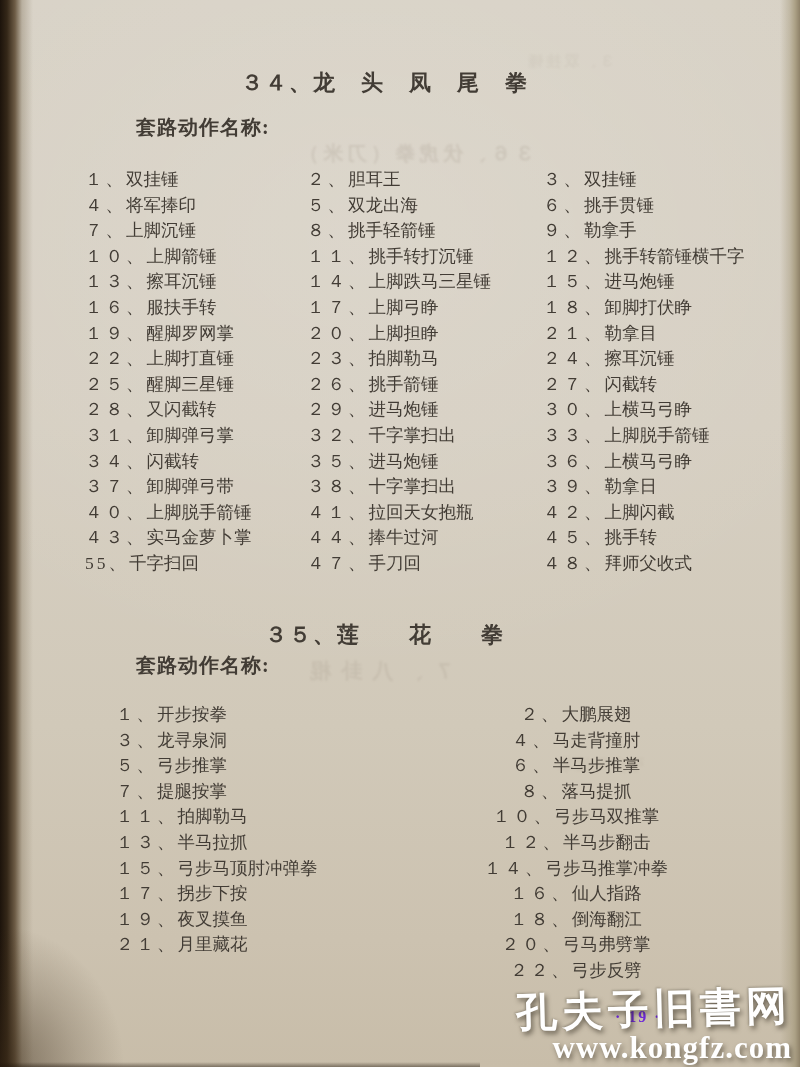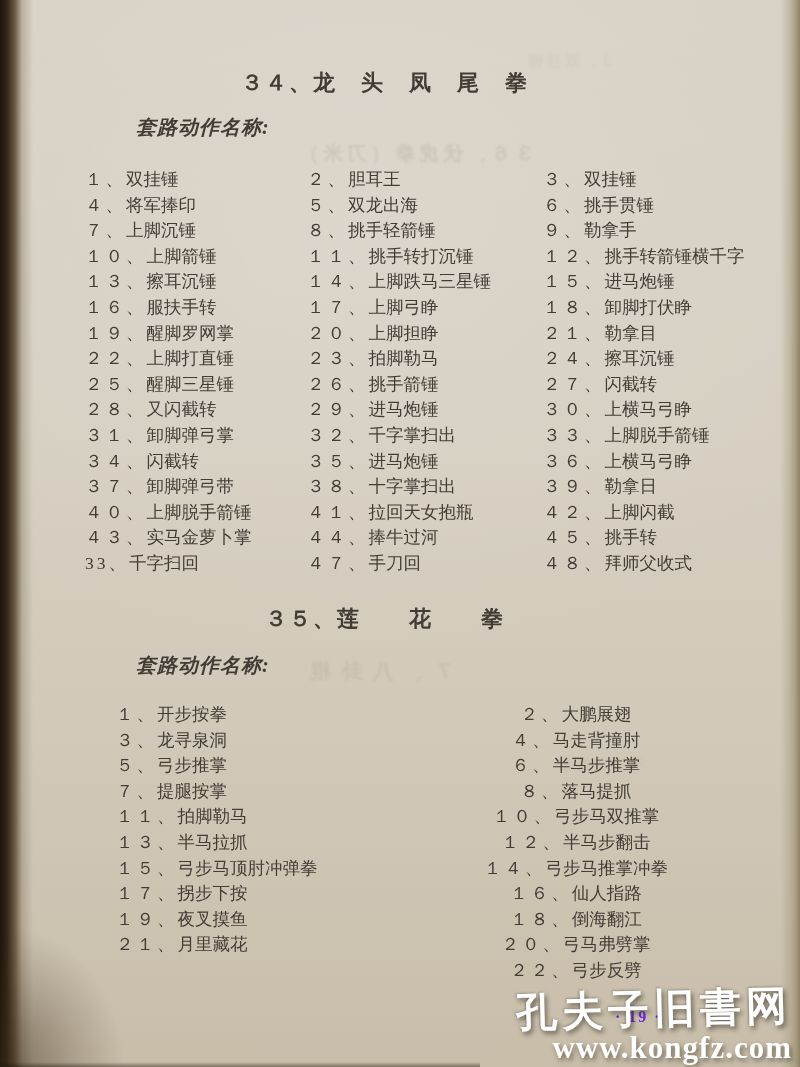--- a/index.html
+++ b/index.html
@@ -32,23 +32,23 @@
   }
   .right-edge{
     position:absolute;right:0;top:0;bottom:0;width:20px;
     background:linear-gradient(270deg,#8e8168 0px,#aca186 5px,rgba(172,161,134,0.55) 10px,rgba(172,161,134,0) 20px);
   }
   .section-title{
     position:absolute;left:20px;right:50px;text-align:center;
     font-size:22px;font-weight:bold;color:var(--ink);letter-spacing:2px;white-space:nowrap;
   }
   #title-34{top:68px;}
-  #title-35{top:604px;}
+  #title-35{top:620px;}
   .subtitle{
-    position:absolute;left:136px;font-size:20px;font-weight:bold;color:var(--ink);letter-spacing:1px;font-style:italic;
+    position:absolute;left:136px;font-size:20px;font-weight:bold;color:var(--ink);letter-spacing:1px;
   }
   #subtitle-34{top:114px;}
   #subtitle-35{top:652px;}
   .move-list{position:absolute;display:flex;color:var(--ink);font-size:17.5px;}
   #list-34{left:85px;top:167px;justify-content:center;}
   #list-35{left:116px;top:702px;}
   #list-34 .col:nth-child(1){width:222px;}
   #list-34 .col:nth-child(2){width:236px;}
   #list-34 .col:nth-child(3){width:240px;}
   #list-35 .col:nth-child(1){width:310px;}
@@ -106,21 +106,21 @@
       <div class="move-item"><span class="num">１６、</span><span>服扶手转</span></div>
       <div class="move-item"><span class="num">１９、</span><span>醒脚罗网掌</span></div>
       <div class="move-item"><span class="num">２２、</span><span>上脚打直锤</span></div>
       <div class="move-item"><span class="num">２５、</span><span>醒脚三星锤</span></div>
       <div class="move-item"><span class="num">２８、</span><span>又闪截转</span></div>
       <div class="move-item"><span class="num">３１、</span><span>卸脚弹弓掌</span></div>
       <div class="move-item"><span class="num">３４、</span><span>闪截转</span></div>
       <div class="move-item"><span class="num">３７、</span><span>卸脚弹弓带</span></div>
       <div class="move-item"><span class="num">４０、</span><span>上脚脱手箭锤</span></div>
       <div class="move-item"><span class="num">４３、</span><span>实马金萝卜掌</span></div>
-      <div class="move-item"><span class="num">33、</span><span>千字扫回</span></div>
+      <div class="move-item"><span class="num">55、</span><span>千字扫回</span></div>
     </div>
     <div class="col">
       <div class="move-item"><span class="num">２、</span><span>胆耳王</span></div>
       <div class="move-item"><span class="num">５、</span><span>双龙出海</span></div>
       <div class="move-item"><span class="num">８、</span><span>挑手轻箭锤</span></div>
       <div class="move-item"><span class="num">１１、</span><span>挑手转打沉锤</span></div>
       <div class="move-item"><span class="num">１４、</span><span>上脚跌马三星锤</span></div>
       <div class="move-item"><span class="num">１７、</span><span>上脚弓睁</span></div>
       <div class="move-item"><span class="num">２０、</span><span>上脚担睁</span></div>
       <div class="move-item"><span class="num">２３、</span><span>拍脚勒马</span></div>

